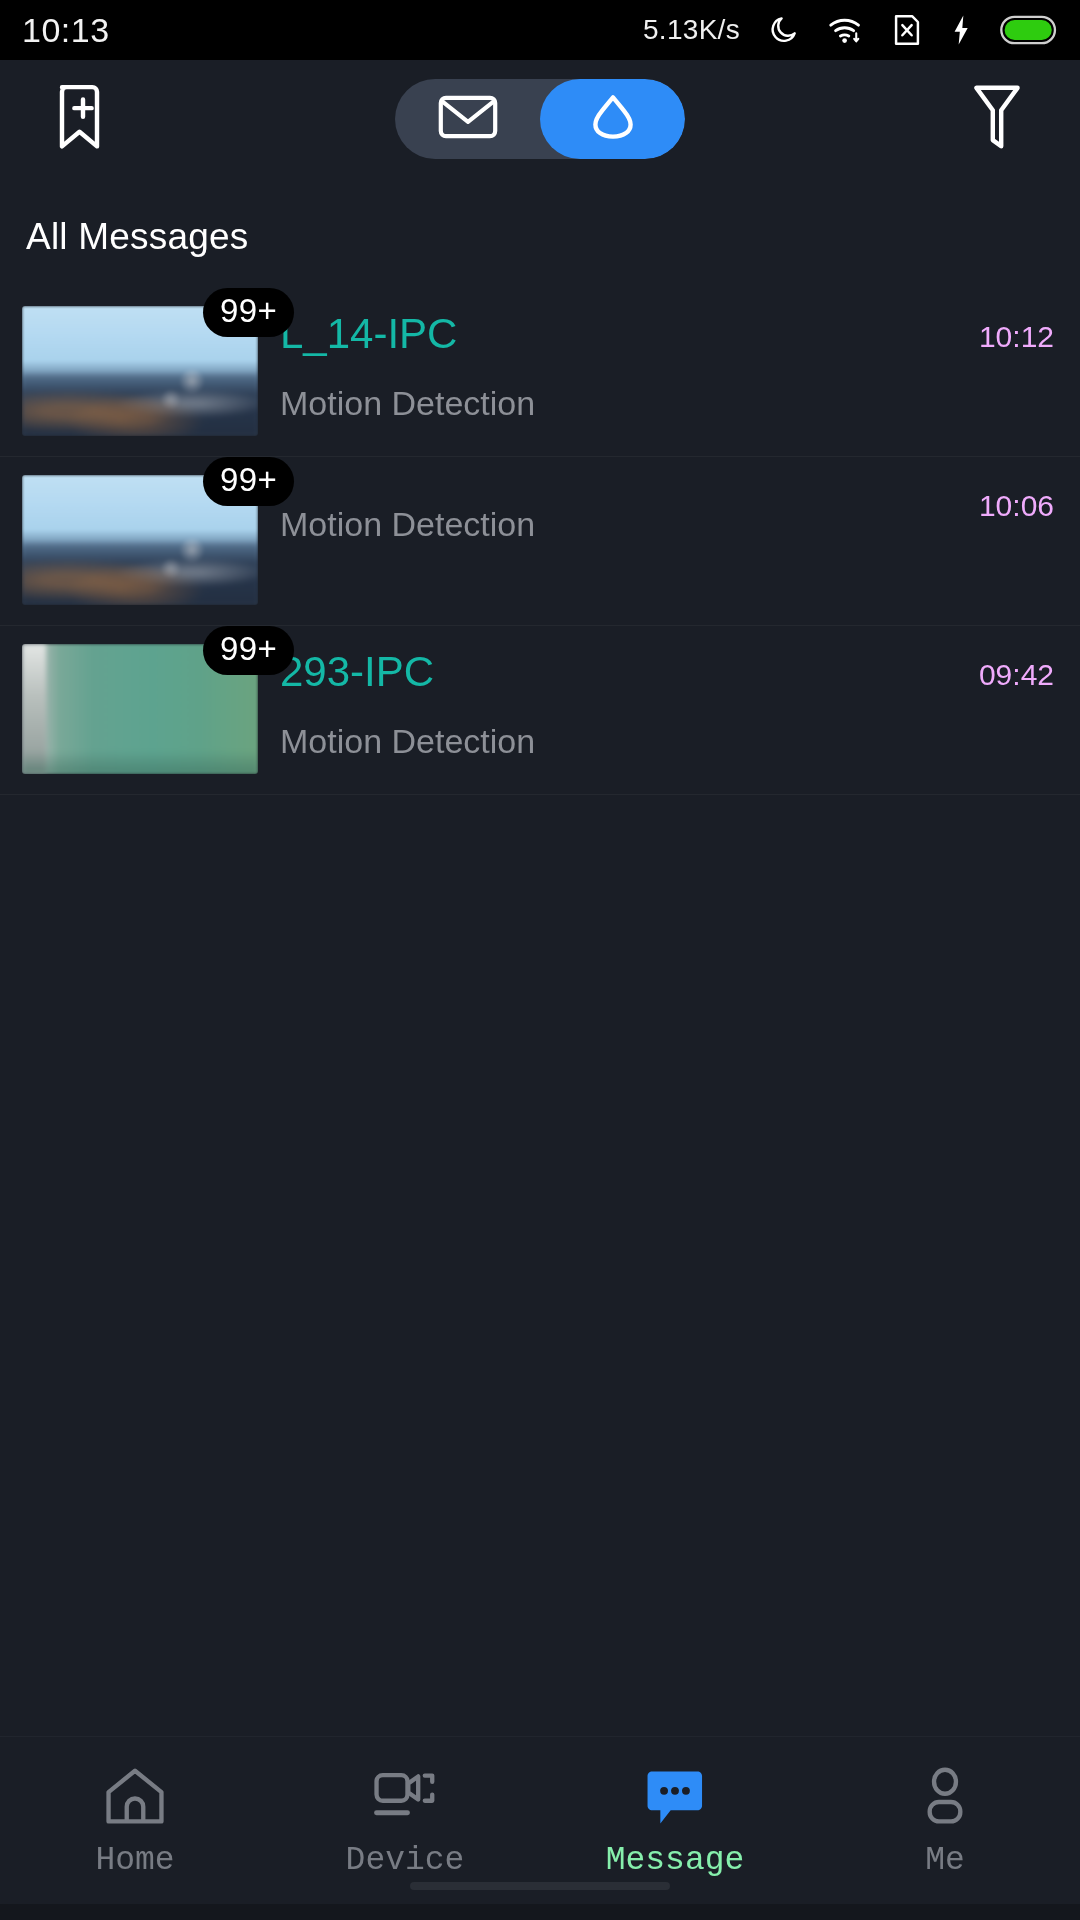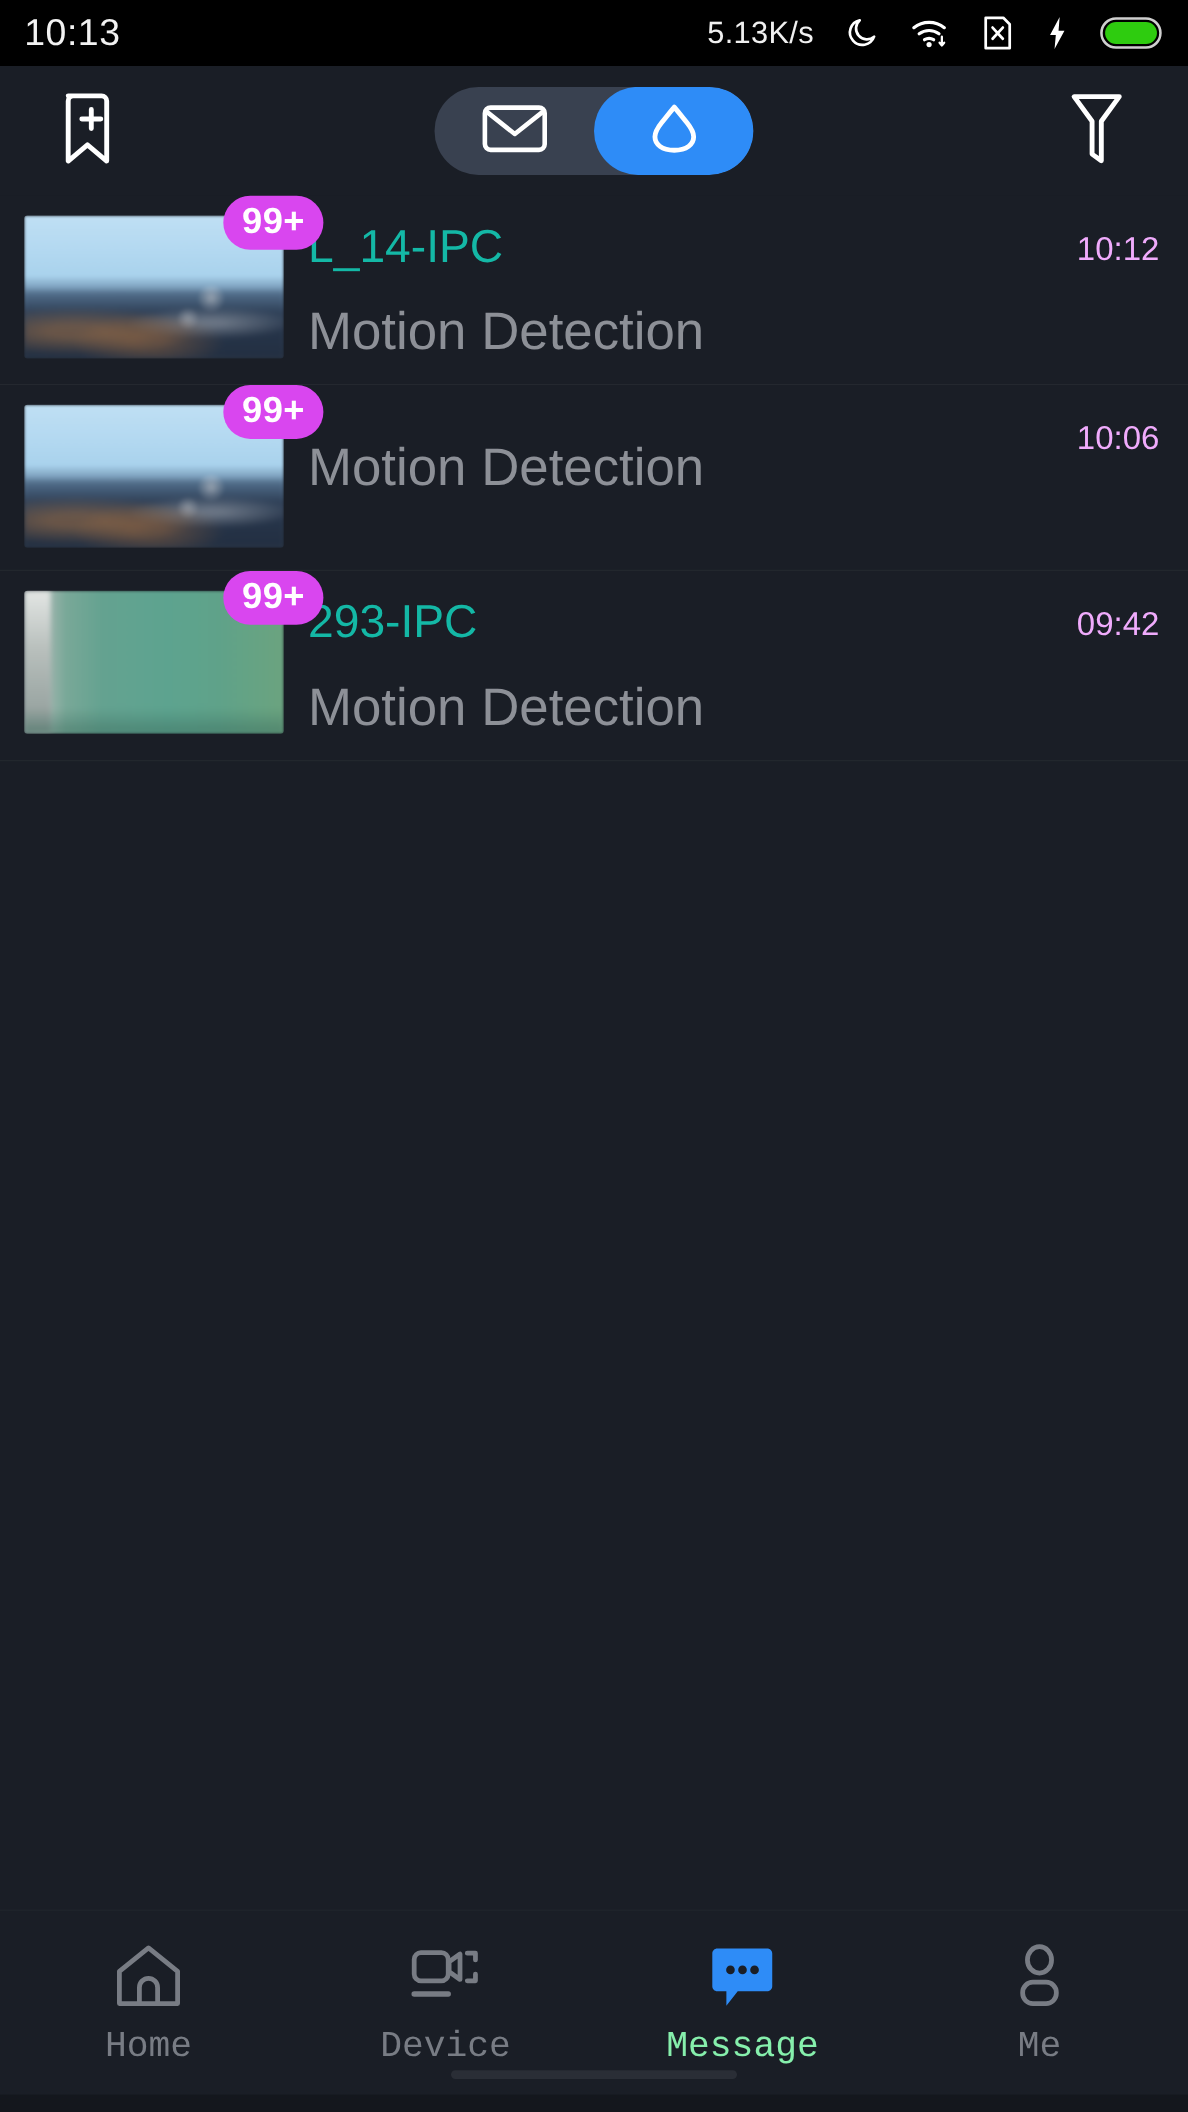--- a/index.html
+++ b/index.html
@@ -93,33 +93,33 @@
     background:linear-gradient(to bottom, #e3e6e4 0%, #b9c0bd 40%, #8d9a97 100%);
     filter:blur(2px);
   }
   .thumb-green::after {
     content:""; position:absolute; left:0; bottom:0; width:100%; height:18%;
     background:linear-gradient(to bottom, rgba(90,150,120,0), rgba(60,110,95,.55));
     filter:blur(2px);
   }
   .badge {
     position:absolute; top:-18px; right:-36px;
-    background:#d946ef; color:#fff;
-    font-size:33px; font-weight:bold;
+    background:#000000; color:#fff;
+    font-size:33px; font-weight:normal;
     padding:4px 17px 7px; border-radius:34px;
     line-height:1.15; letter-spacing:.3px;
     min-width:90px; text-align:center;
   }
   .row-body { flex:1; padding-top:4px; min-width:0; }
   .row-title {
     color:#14b8a6; font-size:42px; line-height:1.15;
     white-space:nowrap; overflow:hidden; text-overflow:ellipsis;
   }
   .row-sub {
-    color:#8d9097; font-size:48px; margin-top:26px;
+    color:#8d9097; font-size:34px; margin-top:26px;
     white-space:nowrap; overflow:hidden; text-overflow:ellipsis;
   }
   .row-time {
     flex:0 0 auto; color:#f0abfc; font-size:30px;
     padding-top:14px; padding-left:14px;
   }
 
   .spacer { flex:1; }
 
   
@@ -217,20 +217,21 @@
 
     <div class="hdr-btn">
       <span>
         <svg width="58" height="70" viewBox="0 0 24 30">
           <path d="M3.2 2.5h17.6l-7 9.6v15.4l-3.6-2.6V12.1z" fill="none" stroke="#fff" stroke-width="1.9" stroke-linejoin="round"></path>
         </svg>
       </span>
     </div>
   </div>
 
+  <div class="section-title">All Messages</div>
 
   <div class="list">
 
     <div class="row">
       <div class="thumb-wrap">
         <div class="thumb">
             <div class="thumb-city"></div>
           </div>
         <div class="badge">99+</div>
       </div>

